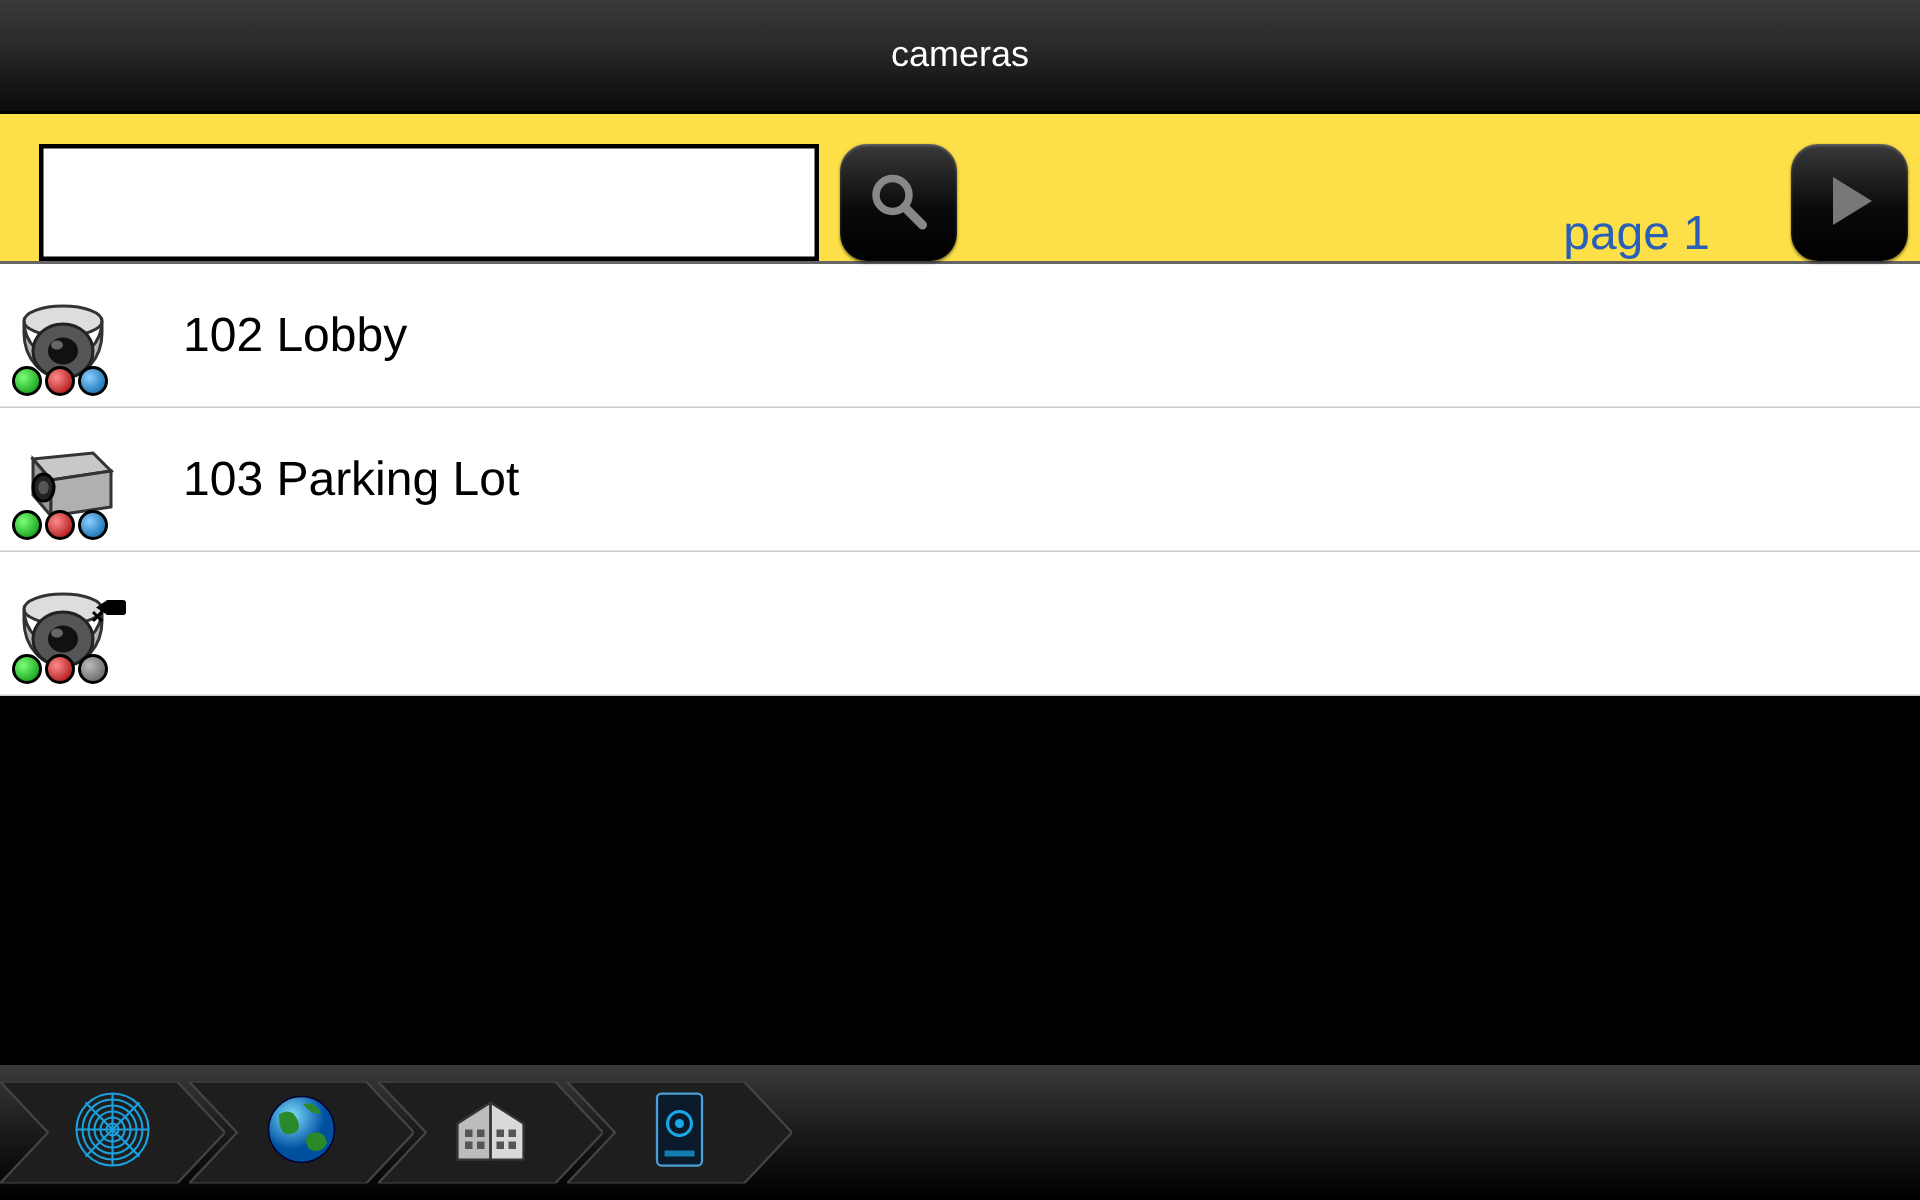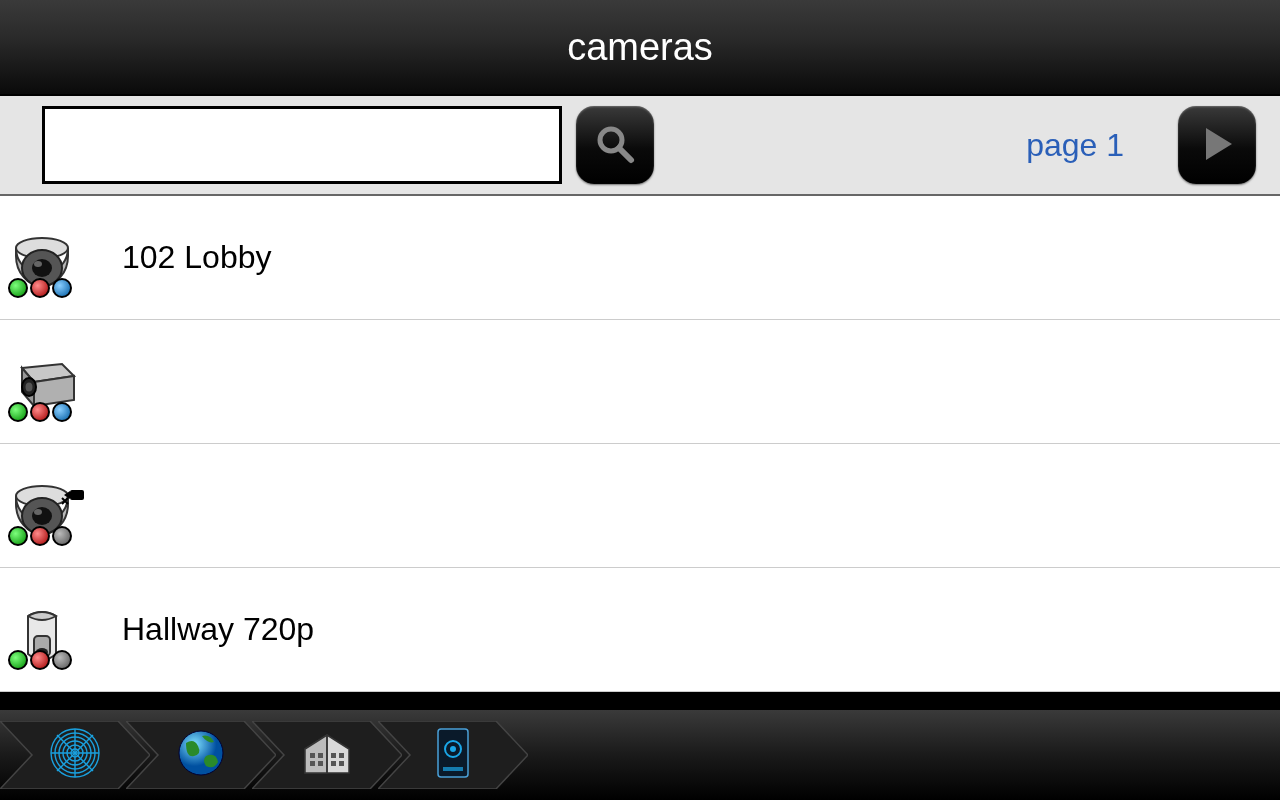--- a/index.html
+++ b/index.html
@@ -1,36 +1,36 @@
 <!DOCTYPE html>
 <html><head>
 <meta charset="utf-8">
 <style>
   * { box-sizing: border-box; margin: 0; padding: 0; }
   html, body { width: 1280px; height: 800px; font-family: Arial, Helvetica, sans-serif; background: #000; overflow: hidden; }
 
   
   .titlebar {
-    height: 96px;
+    height: 76px;
     background: linear-gradient(to bottom, #3a3a3a 0%, #2a2a2a 40%, #0a0a0a 100%);
     color: #fff;
     display: flex;
     align-items: center;
     justify-content: center;
-    font-size: 38px;
+    font-size: 24px;
     border-bottom: 2px solid #000;
   }
 
   
   .searchrow {
     height: 100px;
-    background: #e5e5e5;
-    display: flex;
-    align-items: center;
-    padding: 0 24px;
+    background: #fde047;
+    display: flex;
+    align-items: flex-end;
+    padding: 0 8px;
     gap: 14px;
     border-bottom: 2px solid #666;
   }
   .search-input {
     width: 520px;
     height: 78px;
     border: 3px solid #000;
     font-size: 30px;
     padding: 0 12px;
     background: #fff;
@@ -53,21 +53,21 @@
     color: #2a5fb8;
     font-size: 32px;
     margin-right: 40px;
   }
 
   
   .list {
     background: #fff;
   }
   .row {
-    height: 124px;
+    height: 96px;
     display: flex;
     align-items: center;
     border-bottom: 1px solid #ccc;
     padding-left: 8px;
     cursor: pointer;
   }
   .row .iconwrap {
     width: 90px;
     height: 80px;
     display: flex;
@@ -170,20 +170,21 @@
       <polygon points="26,24 66,18 66,42 26,48" fill="#b0b0b0" stroke="#333" stroke-width="2"></polygon>
       <ellipse cx="21" cy="29" rx="7" ry="9" fill="#222" stroke="#000" stroke-width="2"></ellipse>
       <ellipse cx="21" cy="29" rx="3.5" ry="4.5" fill="#555"></ellipse>
     </svg>
         <div class="leds">
           <div class="led g"></div>
           <div class="led r"></div>
           <div class="led b"></div>
         </div>
       </div>
+      <span class="label">103 Parking Lot</span>
     </div>
     <div class="row">
       <div class="iconwrap">
         <svg width="86" height="64" viewBox="0 0 86 64">
       <ellipse cx="34" cy="14" rx="26" ry="10" fill="#ddd" stroke="#333" stroke-width="2"></ellipse>
       <path d="M8 14 A26 26 0 0 0 60 14 L60 22 A26 30 0 0 1 8 22 Z" fill="#b8b8b8" stroke="#333" stroke-width="2"></path>
       <ellipse cx="34" cy="34" rx="20" ry="18" fill="#555" stroke="#222" stroke-width="2"></ellipse>
       <ellipse cx="34" cy="34" rx="10" ry="9" fill="#111"></ellipse>
       <ellipse cx="30" cy="30" rx="4" ry="3" fill="#666"></ellipse>
 
@@ -192,36 +193,20 @@
         <polygon points="0,9 6,5 6,13" fill="#000"></polygon>
         <path d="M-2 18 L4 12 M-2 12 L4 18" stroke="#000" stroke-width="2"></path>
       </g>
         </svg>
         <div class="leds">
           <div class="led g"></div>
           <div class="led r"></div>
           <div class="led k"></div>
         </div>
       </div>
-    </div>
-    <div class="row">
-      <div class="iconwrap">
-        <svg width="86" height="64" viewBox="0 0 86 64">
-      <path d="M20 10 Q34 2 48 10 L48 48 Q34 60 20 48 Z" fill="#e8e8e8" stroke="#333" stroke-width="2"></path>
-      <path d="M20 10 Q34 2 48 10 Q34 18 20 10" fill="#ccc" stroke="#333" stroke-width="2"></path>
-      <rect x="26" y="30" width="16" height="20" rx="4" fill="#aaa" stroke="#333" stroke-width="2"></rect>
-      <ellipse cx="34" cy="46" rx="6" ry="4" fill="#222"></ellipse>
-    </svg>
-        <div class="leds">
-          <div class="led g"></div>
-          <div class="led r"></div>
-          <div class="led k"></div>
-        </div>
-      </div>
-      <span class="label">Hallway 720p</span>
     </div>
   </div>
 
 <div class="bottomnav" id="bottomnav">
     <div class="crumb">
       <svg class="crumb-bg" viewBox="0 0 150 68" preserveAspectRatio="none">
     <polygon points="0,0 118,0 150,34 118,68 0,68 32,34" fill="#1e1e1e" stroke="#444" stroke-width="1.5"></polygon>
   </svg>
       <span class="glyph"><svg width="54" height="54" viewBox="0 0 54 54">
       <g fill="none" stroke="#1aa7e8" stroke-width="1.4" opacity="0.95">

